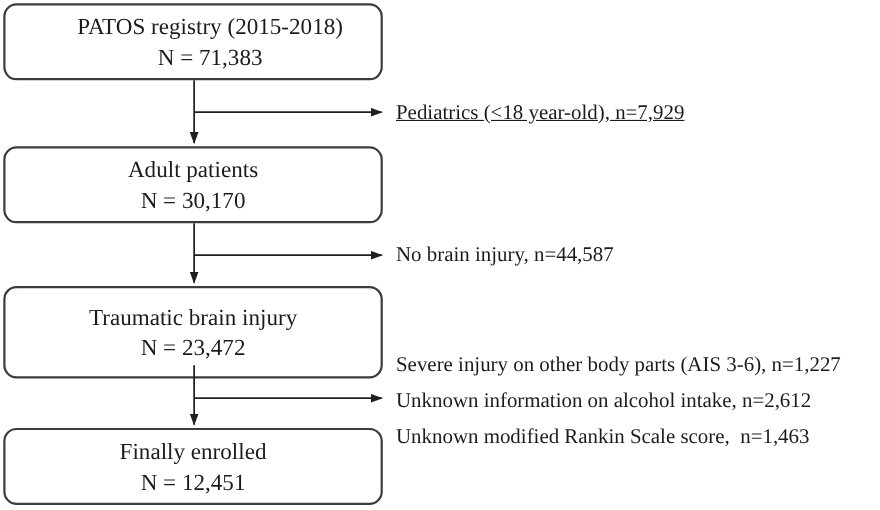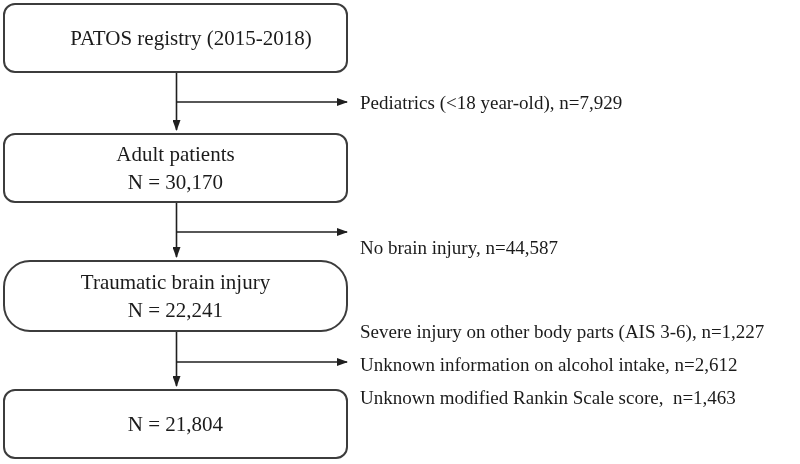--- a/index.html
+++ b/index.html
@@ -27,62 +27,64 @@
     display: flex;
     flex-direction: column;
     justify-content: center;
     align-items: center;
     text-align: center;
     font-size: 21px;
     line-height: 28px;
   }
   #box-1 { top: 3px;   height: 70px; padding-left: 31px; }
   #box-2 { top: 133px; height: 70px; }
-  #box-3 { top: 260px; height: 72px; border-radius: 27px; }
+  #box-3 { top: 260px; height: 84px; }
   #box-4 { top: 389px; height: 70px; }
   .side-label {
     position: absolute;
     left: 360px;
     font-size: 19px;
     line-height: 24px;
     white-space: pre;
   }
-  #excl-1 { top: 91px; }
-  #excl-2 { top: 236px; }
+  #excl-1 { top: 91px; text-decoration: underline; }
+  #excl-2 { top: 220px; }
   #excl-3 { top: 320px; }
   #excl-4 { top: 353px; }
   #excl-5 { top: 386px; text-align: right; }
   #connector-svg {
     position: absolute;
     top: 0;
     left: 0;
     pointer-events: none;
   }
 </style>
 </head>
 <body>
 
 <div id="stage">
 
   <div class="flow-box" id="box-1">
     <span>PATOS registry (2015-2018)</span>
+    <span>N = 71,383</span>
   </div>
 
   <div class="flow-box" id="box-2">
     <span>Adult patients</span>
     <span>N = 30,170</span>
   </div>
 
   <div class="flow-box" id="box-3">
     <span>Traumatic brain injury</span>
-    <span>N = 22,241</span>
+    <span>N = 23,472</span>
   </div>
 
   <div class="flow-box" id="box-4">
-    <span>N = 21,804</span>
+    <span>Finally enrolled</span>
+    <span>N = 12,451</span>
   </div>
 
   <svg id="connector-svg" width="800" height="464" viewBox="0 0 800 464">
     <defs>
       <marker id="arrowhead" markerWidth="11" markerHeight="8" refX="10" refY="4" orient="auto" markerUnits="userSpaceOnUse">
         <path d="M0,0 L11,4 L0,8 Z" fill="#1f1f1f"></path>
       </marker>
     </defs>
     <line x1="176.5" y1="73" x2="176.5" y2="130" stroke="#1f1f1f" stroke-width="1.6" marker-end="url(#arrowhead)"></line>
     <line x1="176.5" y1="203" x2="176.5" y2="257" stroke="#1f1f1f" stroke-width="1.6" marker-end="url(#arrowhead)"></line>

